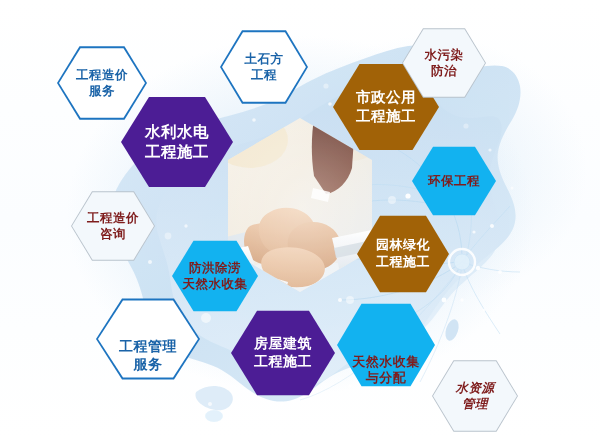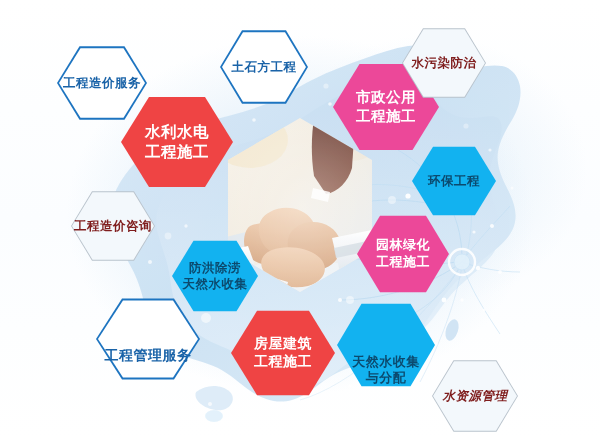--- a/index.html
+++ b/index.html
@@ -43,23 +43,23 @@
     box-sizing: border-box;
     text-align: center;
     line-height: 1.28;
     letter-spacing: 0.5px;
     -webkit-clip-path: polygon(25% 1%, 75% 1%, 100% 50%, 75% 99%, 25% 99%, 0% 50%);
     clip-path: polygon(25% 1%, 75% 1%, 100% 50%, 75% 99%, 25% 99%, 0% 50%);
   }
   .hex .ln { display: block; white-space: nowrap; }
 
   
-  .hex.solid-deep   { background: #ec4899; color: #ffffff; }
-  .hex.solid-mid    { background: #ef4444; color: #ffffff; }
-  .hex.solid-bright { background: #12b2f0; color: #0c4a6e; }
+  .hex.solid-deep   { background: #a16207; color: #ffffff; }
+  .hex.solid-mid    { background: #4c1d95; color: #ffffff; }
+  .hex.solid-bright { background: #12b2f0; color: #7f1d1d; }
 
   
   .hexwrap {
     position: absolute;
     display: block;
   }
   .hexwrap .outer, .hexwrap .inner {
     position: absolute;
     left: 0; top: 0;
     width: 100%; height: 100%;
@@ -74,21 +74,21 @@
   .hexwrap.thin .inner {
     left: 1px; top: 1px;
     width: calc(100% - 2px);
     height: calc(100% - 2px);
   }
   .hexwrap .label {
     position: absolute;
     left: 0; top: 0;
     width: 100%; height: 100%;
     display: flex;
-    flex-direction: row;
+    flex-direction: column;
     align-items: center;
     justify-content: center;
     text-align: center;
     line-height: 1.3;
     letter-spacing: 0.5px;
   }
   .ob-blue .outer { background: #1d74c0; }
   .ob-blue .inner { background: #ffffff; }
   .ob-blue .label { color: #1a63a8; }
   .ob-gray .outer { background: #b9c3cc; }

